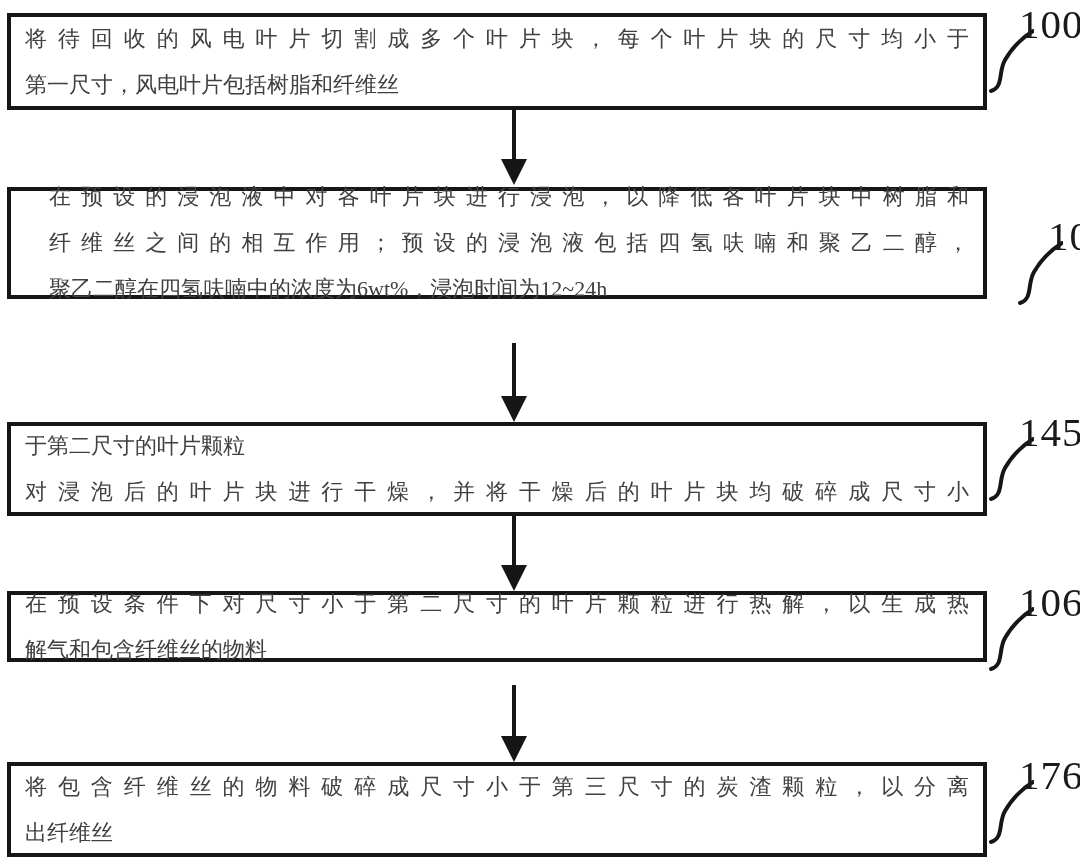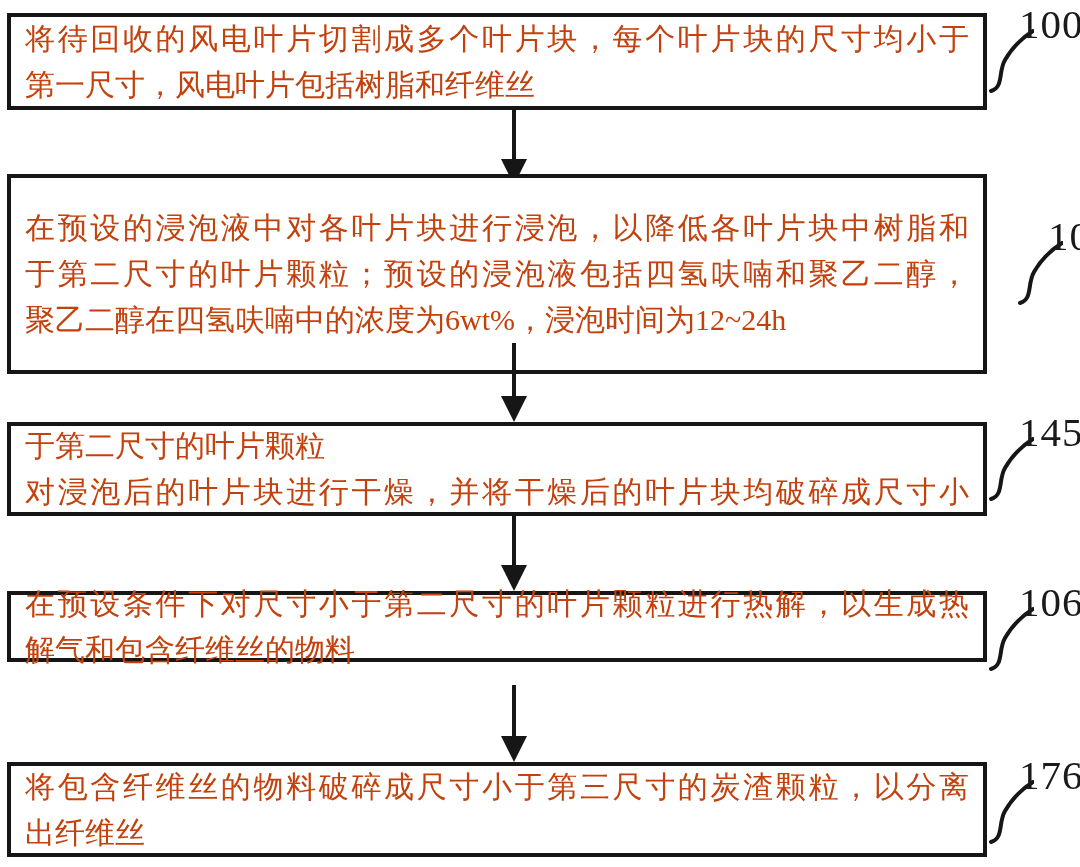--- a/index.html
+++ b/index.html
@@ -24,24 +24,24 @@
     box-sizing: border-box;
     background: #ffffff;
     display: flex;
     flex-direction: column;
     justify-content: center;
   }
   .tline {
     width: 100%;
     box-sizing: border-box;
     padding: 0 14px;
-    font-size: 30px;
+    font-size: 22px;
     line-height: 46px;
     white-space: nowrap;
-    color: #c2410c;
+    color: #404040;
   }
   .tline.fill {
     white-space: normal;
     text-align: justify;
     text-align-last: justify;
     text-justify: inter-character;
   }
   .tline.center {
   }
   .flow-arrow {
@@ -86,23 +86,23 @@
       <path d="M3,73 C16,69 10,54 17,42 C25,28 34,20 45,13" fill="none" stroke="#161616" stroke-width="4" stroke-linecap="round"></path>
     </svg>
     <span class="num">100</span>
   </div>
 
   <svg class="flow-arrow" style="top:110px;" width="40" height="75" viewBox="0 0 40 75">
     <line x1="20" y1="0" x2="20" y2="54" stroke="#161616" stroke-width="4"></line>
     <polygon points="7,49 33,49 20,75" fill="#161616"></polygon>
   </svg>
 
-  <div class="step-box" style="top:174px; height:200px;">
+  <div class="step-box" style="top:187px; height:112px;padding-left:24px;">
     <div class="tline fill">在预设的浸泡液中对各叶片块进行浸泡，以降低各叶片块中树脂和</div>
-    <div class="tline fill">于第二尺寸的叶片颗粒；预设的浸泡液包括四氢呋喃和聚乙二醇，</div>
+    <div class="tline fill">纤维丝之间的相互作用；预设的浸泡液包括四氢呋喃和聚乙二醇，</div>
     <div class="tline center">聚乙二醇在四氢呋喃中的浓度为6wt%，浸泡时间为12~24h</div>
   </div>
   <div class="label-group" style="top:218px;margin-left:29px;">
     <svg class="curve" width="46" height="76" viewBox="0 0 46 76">
       <path d="M3,73 C16,69 10,54 17,42 C25,28 34,20 45,13" fill="none" stroke="#161616" stroke-width="4" stroke-linecap="round"></path>
     </svg>
     <span class="num">102</span>
   </div>
 
   <svg class="flow-arrow" style="top:343px;" width="40" height="79" viewBox="0 0 40 79">

